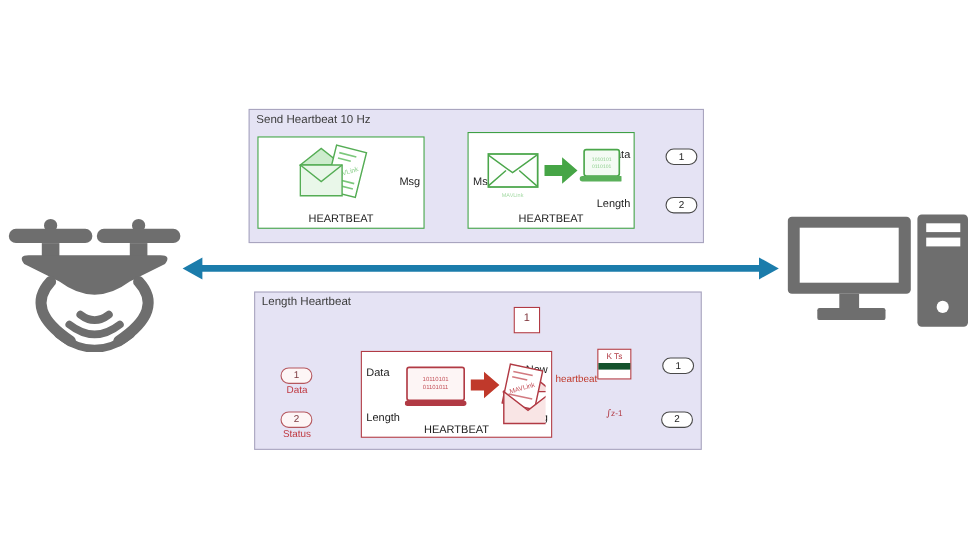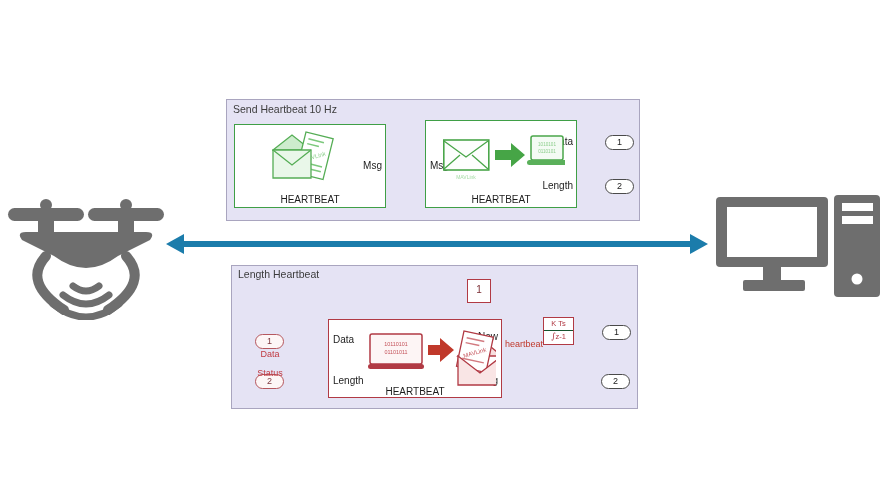--- a/index.html
+++ b/index.html
@@ -17,22 +17,22 @@
   .pl-right{text-align:right;}
   .oval{position:absolute;width:27px;height:13px;border-radius:8px;background:#ffffff;
         border:1.5px solid #4a4a4a;box-sizing:content-box;
         font-size:9px;color:#222;text-align:center;line-height:13px;}
   .oval.redport{border-color:#b5575e;background:#fdf6f6;color:#7c3a40;}
   .oval-caption{position:absolute;width:30px;text-align:center;font-size:9px;color:#c03a42;}
   .sig-label{position:absolute;font-size:9px;color:#c0392b;white-space:nowrap;}
   .const-val{position:absolute;font-size:10px;color:#7b2d33;text-align:center;line-height:22px;}
   .kts{position:absolute;background:#fff;border:1.5px solid #b13a44;box-sizing:border-box;
        color:#b13a44;font-size:7.5px;text-align:center;}
-  .kts .num{display:block;line-height:12px;border-bottom:1px solid #14532d;}
-  .kts .den{display:block;line-height:11px;}
+  .kts .num{display:block;line-height:12px;border-bottom:6px solid #14532d;}
+  .kts .den{display:block;line-height:11px;margin-top:34px;}
   .kts .intg{font-family:"DejaVu Serif",serif;font-style:italic;font-size:8.5px;}
 </style>
 </head>
 <body>
 
 <div class="canvas">
 
   <svg class="abs" style="left:6px;top:196px;" width="160" height="124" viewBox="0 0 160 124">
     <g fill="#6e6e6e">
       <circle cx="40" cy="9" r="6"></circle>
@@ -137,21 +137,21 @@
 
   <div class="oval" style="left:605px;top:135px;">1</div>
   <div class="oval" style="left:605px;top:179px;">2</div>
 
   <div class="panel" style="left:231px;top:265px;width:407px;height:144px;"></div>
   <div class="panel-title" style="left:238px;top:268px;">Length Heartbeat</div>
 
   <div class="oval redport" style="left:255px;top:334px;">1</div>
   <div class="oval-caption" style="left:255px;top:349px;">Data</div>
   <div class="oval redport" style="left:255px;top:374px;">2</div>
-  <div class="oval-caption" style="left:255px;top:368px;">Status</div>
+  <div class="oval-caption" style="left:255px;top:389px;">Status</div>
 
   <div class="blk red" style="left:328px;top:319px;width:174px;height:79px;"></div>
   <div class="port-label" style="left:333px;top:334px;">Data</div>
   <div class="port-label" style="left:333px;top:375px;">Length</div>
   <div class="port-label pl-right" style="left:458px;top:331px;width:40px;">IsNew</div>
   <div class="port-label pl-right" style="left:458px;top:375px;width:40px;">Msg</div>
   <svg class="abs" style="left:368px;top:330px;" width="128" height="58" viewBox="0 0 128 58">
     <rect x="2" y="4" width="52" height="30" rx="2" fill="#fdf5f5" stroke="#b13a44" stroke-width="1.5"></rect>
     <text x="28" y="16" font-size="5.4" fill="#c4525a" text-anchor="middle">10110101</text>
     <text x="28" y="24" font-size="5.4" fill="#c4525a" text-anchor="middle">01101011</text>

